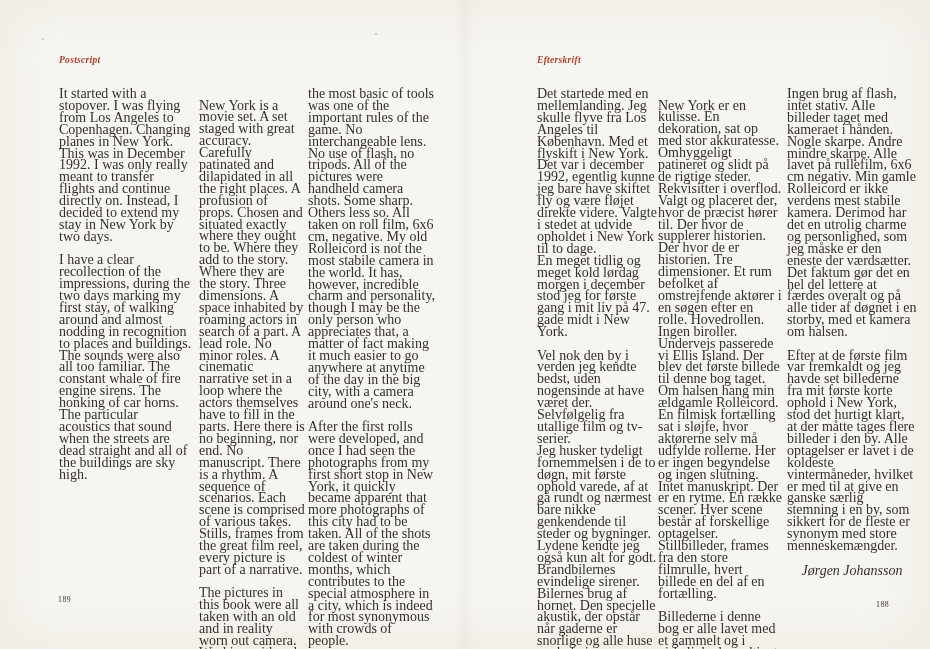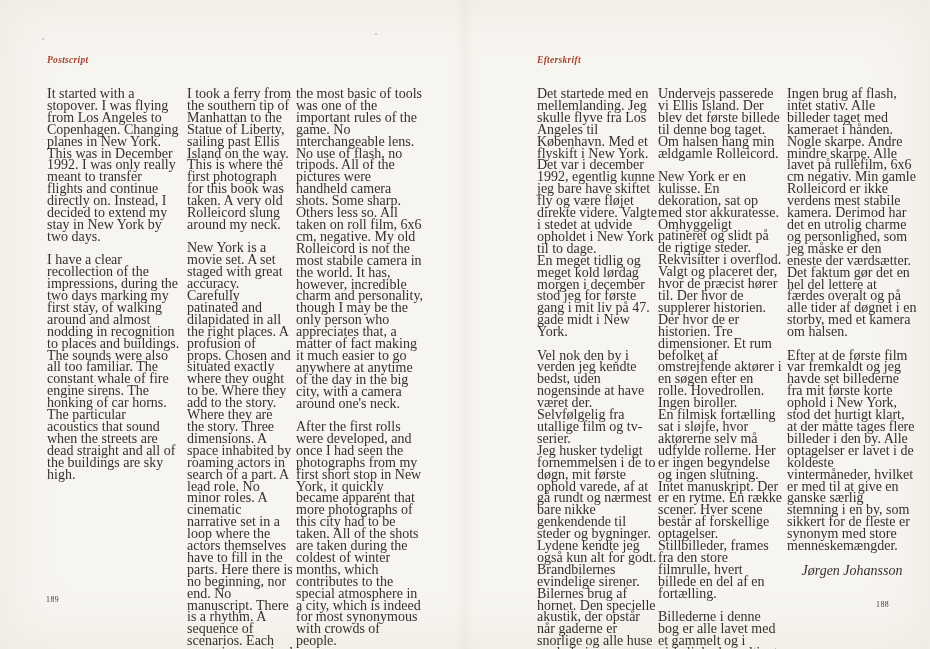--- a/index.html
+++ b/index.html
@@ -11,21 +11,21 @@
   .spread{
     position:relative;
     width:930px;height:649px;
     background:var(--paper);
     font-family:"Liberation Serif", serif;
     color:var(--ink);
     overflow:hidden;
     box-shadow: inset 0 0 60px rgba(175,165,145,0.14);
   }
   .page{position:absolute;top:0;height:649px;width:465px;}
-  .page-left{left:0;}
+  .page-left{left:12px;}
   .page-right{left:465px;}
   .fold{
     position:absolute;left:455px;top:0;width:20px;height:649px;
     background:linear-gradient(to right, rgba(160,150,130,0) 0%, rgba(160,150,130,0.07) 50%, rgba(160,150,130,0) 100%);
     pointer-events:none;
   }
   .speck{position:absolute;width:2px;height:2px;border-radius:50%;background:rgba(120,110,95,0.35);}
   .heading{
     position:absolute;top:55px;
     font-style:italic;font-weight:bold;
@@ -66,43 +66,42 @@
   <div class="speck" style="left:42px;top:38px;"></div>
   <div class="speck" style="left:375px;top:33px;"></div>
 
   <div class="page page-left">
     <div class="heading l-h">Postscript</div>
     <div class="col l1">
         <p class="para">It started with a stopover. I was flying from Los Angeles to Copenhagen. Changing planes in New York. This was in December 1992. I was only really meant to transfer flights and continue directly on. Instead, I decided to extend my stay in New York by two days.</p>
         <p class="para gap">I have a clear recollection of the impressions, during the two days marking my first stay, of walking around and almost nodding in recognition to places and buildings. The sounds were also all too familiar. The constant whale of fire engine sirens. The honking of car horns. The particular acoustics that sound when the streets are dead straight and all of the buildings are sky high.</p>
       </div>
     <div class="col l2">
-        <p class="para">I took a ferry from the southern tip of Manhattan to the Statue of Liberty, sailing past Ellis Island on the way. This is where the first photograph for this book was taken. A very old Rolleicord slung around my neck.</p>
         <p class="para gap">New York is a movie set. A set staged with great accuracy. Carefully patinated and dilapidated in all the right places. A profusion of props. Chosen and situated exactly where they ought to be. Where they add to the story. Where they are the story. Three dimensions. A space inhabited by roaming actors in search of a part. A lead role. No minor roles. A cinematic narrative set in a loop where the actors themselves have to fill in the parts. Here there is no beginning, nor end. No manuscript. There is a rhythm. A sequence of scenarios. Each scene is comprised of various takes. Stills, frames from the great film reel, every picture is part of a narrative.</p>
         <p class="para gap">The pictures in this book were all taken with an old and in reality worn out camera. Working with only</p>
       </div>
     <div class="col l3">
         <p class="para">the most basic of tools was one of the important rules of the game. No interchangeable lens. No use of flash, no tripods. All of the pictures were handheld camera shots. Some sharp. Others less so. All taken on roll film, 6x6 cm, negative. My old Rolleicord is not the most stabile camera in the world. It has, however, incredible charm and personality, though I may be the only person who appreciates that, a matter of fact making it much easier to go anywhere at anytime of the day in the big city, with a camera around one's neck.</p>
         <p class="para gap">After the first rolls were developed, and once I had seen the photographs from my first short stop in New York, it quickly became apparent that more photographs of this city had to be taken. All of the shots are taken during the coldest of winter months, which contributes to the special atmosphere in a city, which is indeed for most synonymous with crowds of people.</p>
         <p class="para gap signature">Jørgen Johansson</p>
       </div>
     <div class="pageno l-pn">189</div>
   </div>
 
   <div class="page page-right">
     <div class="heading r-h">Efterskrift</div>
     <div class="col r1">
         <p class="para">Det startede med en mellemlanding. Jeg skulle flyve fra Los Angeles til København. Med et flyskift i New York. Det var i december 1992, egentlig kunne jeg bare have skiftet fly og være fløjet direkte videre. Valgte i stedet at udvide opholdet i New York til to dage.</p>
         <p class="para">En meget tidlig og meget kold lørdag morgen i december stod jeg for første gang i mit liv på 47. gade midt i New York.</p>
         <p class="para gap">Vel nok den by i verden jeg kendte bedst, uden nogensinde at have været der. Selvfølgelig fra utallige film og tv-serier.</p>
         <p class="para">Jeg husker tydeligt fornemmelsen i de to døgn, mit første ophold varede, af at gå rundt og nærmest bare nikke genkendende til steder og bygninger. Lydene kendte jeg også kun alt for godt. Brandbilernes evindelige sirener. Bilernes brug af hornet. Den specielle akustik, der opstår når gaderne er snorlige og alle huse er skyhøje.</p>
       </div>
     <div class="col r2">
+        <p class="para gap">New York er en kulisse. En dekoration, sat op med stor akkuratesse. Omhyggeligt patineret og slidt på de rigtige steder. Rekvisitter i overflod. Valgt og placeret der, hvor de præcist hører til. Der hvor de supplerer historien. Der hvor de er historien. Tre dimensioner. Et rum befolket af omstrejfende aktører i en søgen efter en rolle. Hovedrollen. Ingen biroller.</p>
         <p class="para">Undervejs passerede vi Ellis Island. Der blev det første billede til denne bog taget. Om halsen hang min ældgamle Rolleicord.</p>
-        <p class="para gap">New York er en kulisse. En dekoration, sat op med stor akkuratesse. Omhyggeligt patineret og slidt på de rigtige steder. Rekvisitter i overflod. Valgt og placeret der, hvor de præcist hører til. Der hvor de supplerer historien. Der hvor de er historien. Tre dimensioner. Et rum befolket af omstrejfende aktører i en søgen efter en rolle. Hovedrollen. Ingen biroller.</p>
         <p class="para">En filmisk fortælling sat i sløjfe, hvor aktørerne selv må udfylde rollerne. Her er ingen begyndelse og ingen slutning. Intet manuskript. Der er en rytme. En række scener. Hver scene består af forskellige optagelser. Stillbilleder, frames fra den store filmrulle, hvert billede en del af en fortælling.</p>
         <p class="para gap">Billederne i denne bog er alle lavet med et gammelt og i virkeligheden udtjent kamera. Det har været en vigtig del af spillereglerne, kun at kunne arbejde med et meget simpelt værktøj. Ingen udskiftelige optikker.</p>
       </div>
     <div class="col r3">
         <p class="para">Ingen brug af flash, intet stativ. Alle billeder taget med kameraet i hånden. Nogle skarpe. Andre mindre skarpe. Alle lavet på rullefilm, 6x6 cm negativ. Min gamle Rolleicord er ikke verdens mest stabile kamera. Derimod har det en utrolig charme og personlighed, som jeg måske er den eneste der værdsætter. Det faktum gør det en hel del lettere at færdes overalt og på alle tider af døgnet i en storby, med et kamera om halsen.</p>
         <p class="para gap">Efter at de første film var fremkaldt og jeg havde set billederne fra mit første korte ophold i New York, stod det hurtigt klart, at der måtte tages flere billeder i den by. Alle optagelser er lavet i de koldeste vintermåneder, hvilket er med til at give en ganske særlig stemning i en by, som sikkert for de fleste er synonym med store menneskemængder.</p>
         <p class="para gap signature">Jørgen Johansson</p>
       </div>
     <div class="pageno r-pn">188</div>
   </div>

